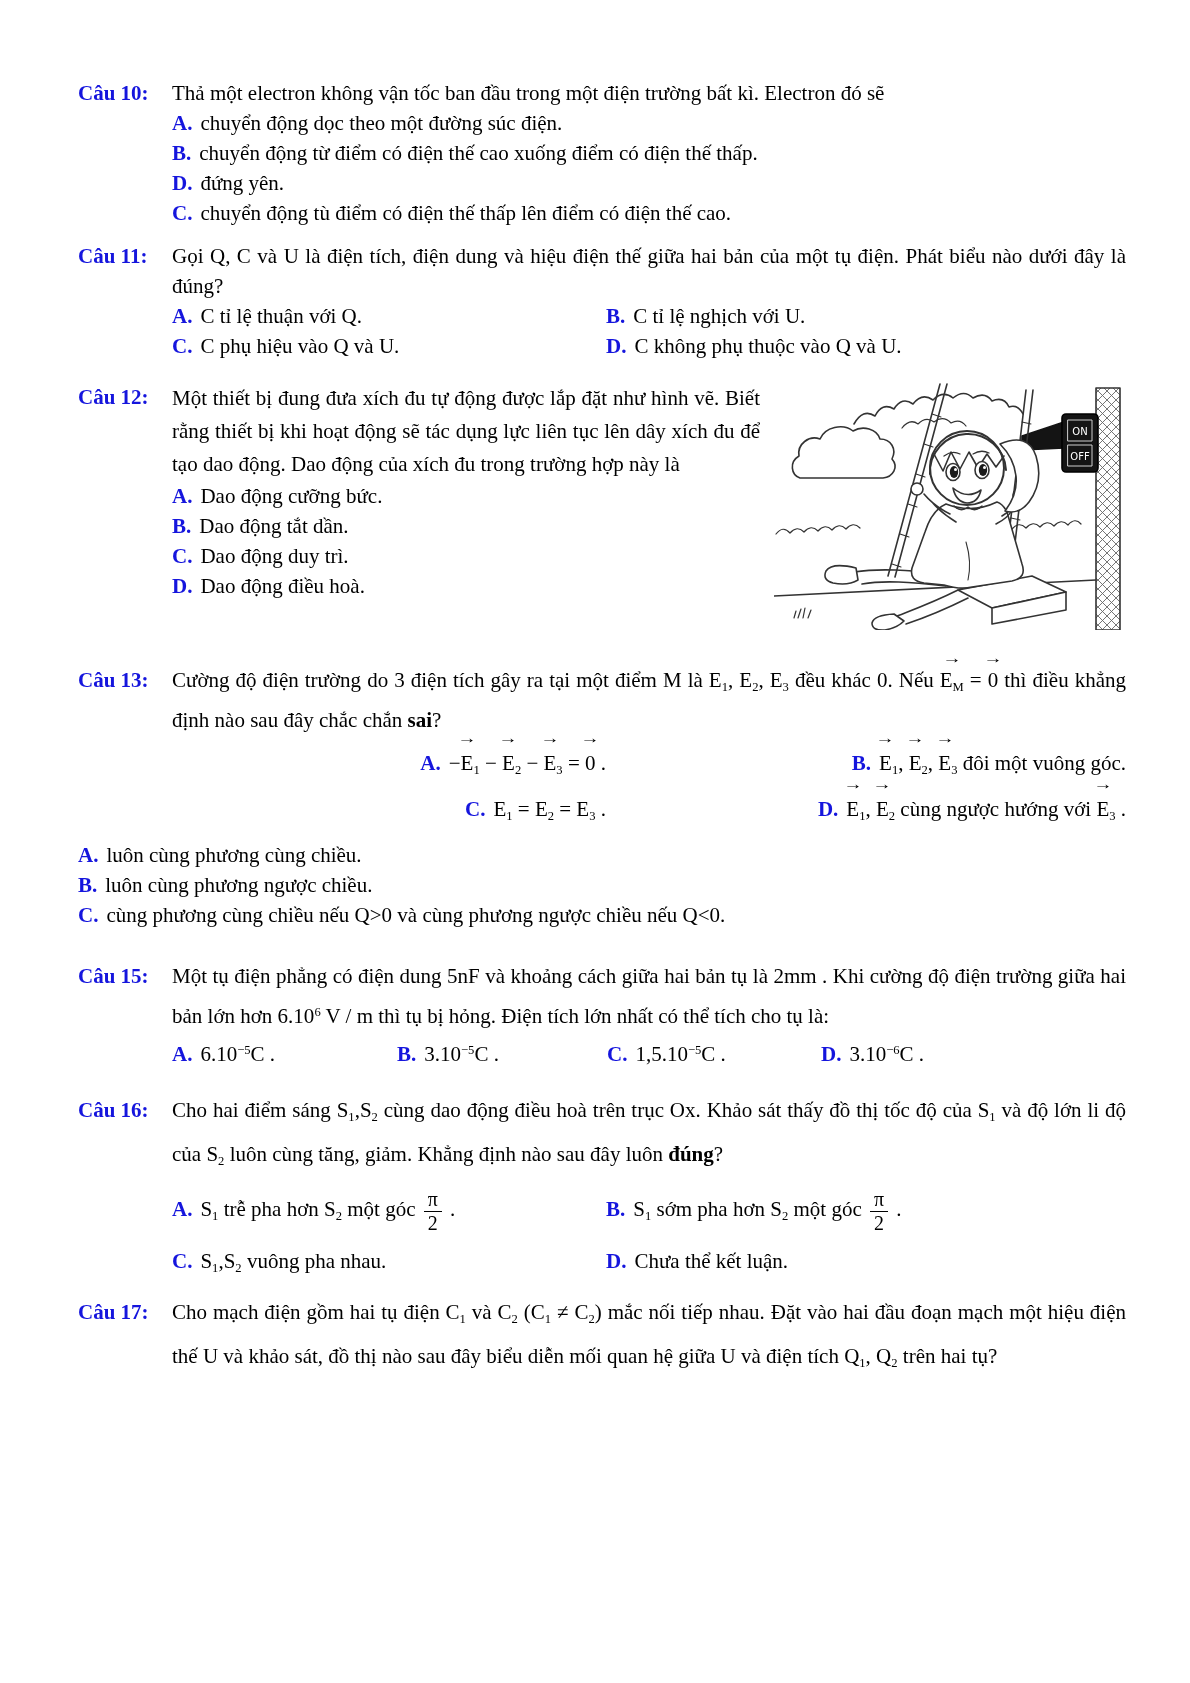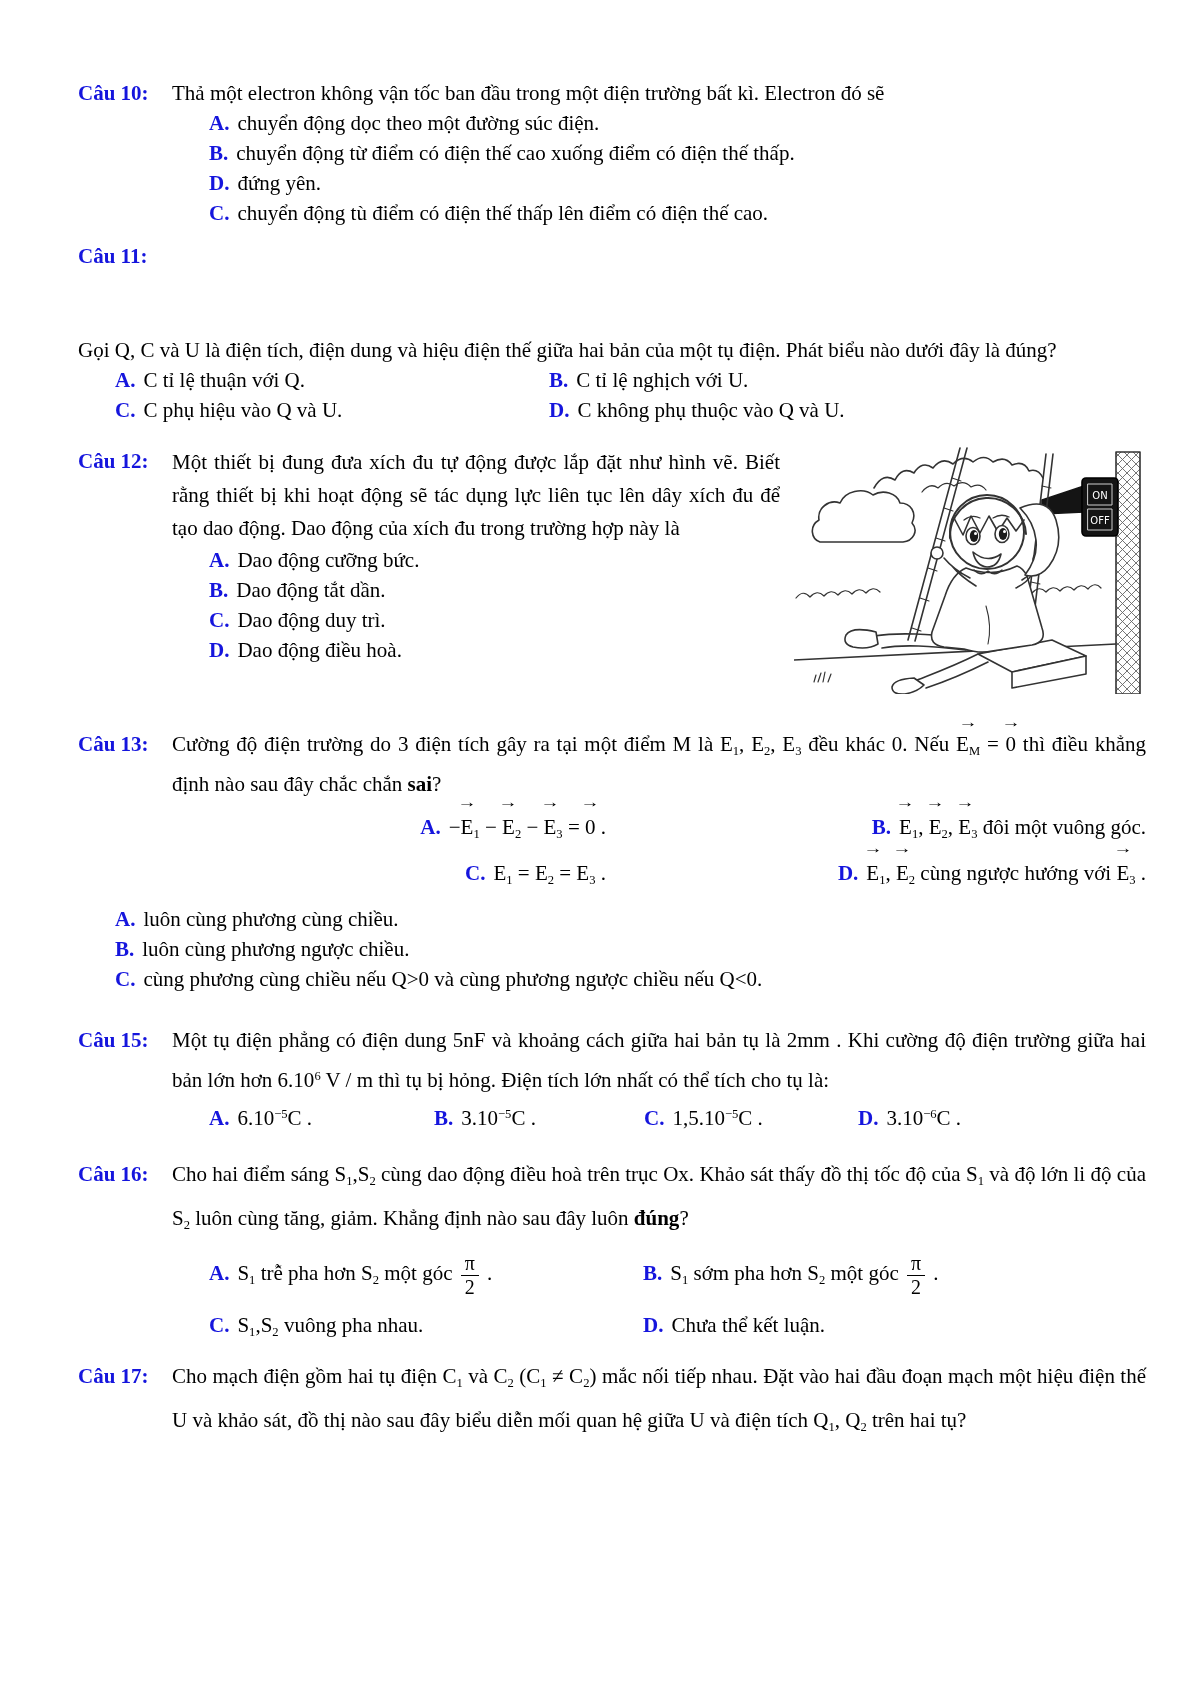--- a/index.html
+++ b/index.html
@@ -1,35 +1,35 @@
 <!DOCTYPE html>
 <html lang="vi" style="--blue: #1515dd;"><head>
 <meta charset="utf-8">
 <style>
   html,body { margin:0; padding:0; background:#ffffff; }
   .page {
     position:relative;
     width:1190px; height:1683px;
     box-sizing:border-box;
-    padding:78px 44px 0 78px;
+    padding:78px 64px 0 78px;
     background:#ffffff;
     font-family:"Liberation Serif","DejaVu Serif",serif;
     font-size:21px; color:#000;
     overflow:hidden;
   }
   .question { display:flex; }
   .qlabel {
     flex:0 0 94px;
     font-weight:bold; color:var(--blue,#1515dd);
     white-space:nowrap; line-height:30px;
   }
   .qbody { flex:1; min-width:0; display:flow-root; }
   .stem { margin:0; line-height:30px; text-align:justify; }
   .stem.mathline { line-height:40px; }
-  .opt { line-height:30px;margin-left:37px; }
+  .opt { line-height:30px; }
   .opt.mathline { line-height:46px;text-align:right; }
   .opt.tallrow { line-height:66px; }
   .ol { color:var(--blue,#1515dd); font-weight:bold; margin-right:8px; }
   .opts-2col { display:grid; grid-template-columns:434px 1fr; }
   .opts-4col { display:grid; grid-template-columns:225px 210px 214px 1fr; }
   sub { font-size:0.6em; vertical-align:-0.32em; line-height:0; }
   sup { font-size:0.6em; vertical-align:0.55em; line-height:0; }
   .vec { position:relative; display:inline-block; }
   .vec::before {
     content:"\2192";
@@ -39,21 +39,21 @@
   }
   .frac {
     display:inline-flex; flex-direction:column; align-items:center;
     vertical-align:middle; line-height:1.12; font-size:0.95em; margin:0 3px;
   }
   .frac .fnum { padding:0 4px; border-bottom:1.6px solid #000; }
   .frac .fden { padding:0 4px; }
   .fig { float:right; width:352px; height:248px; margin:0 0 4px 14px; }
   .fig svg { width:100%; height:100%; display:block; }
   .mb-q10 { margin-bottom:13px; }
-  .mb-q11 { margin-bottom:21px;flex-direction:column; }
+  .mb-q11 { margin-bottom:21px; }
   .mb-q12 { margin-bottom:26px; }
   .mb-q13 { margin-bottom:8px; }
   .mb-q14 { margin-bottom:26px; }
   .mb-q15 { margin-bottom:16px; }
   .mb-q16 { margin-bottom:10px; }
 </style>
 </head>
 <body>
 
 <div class="page">

